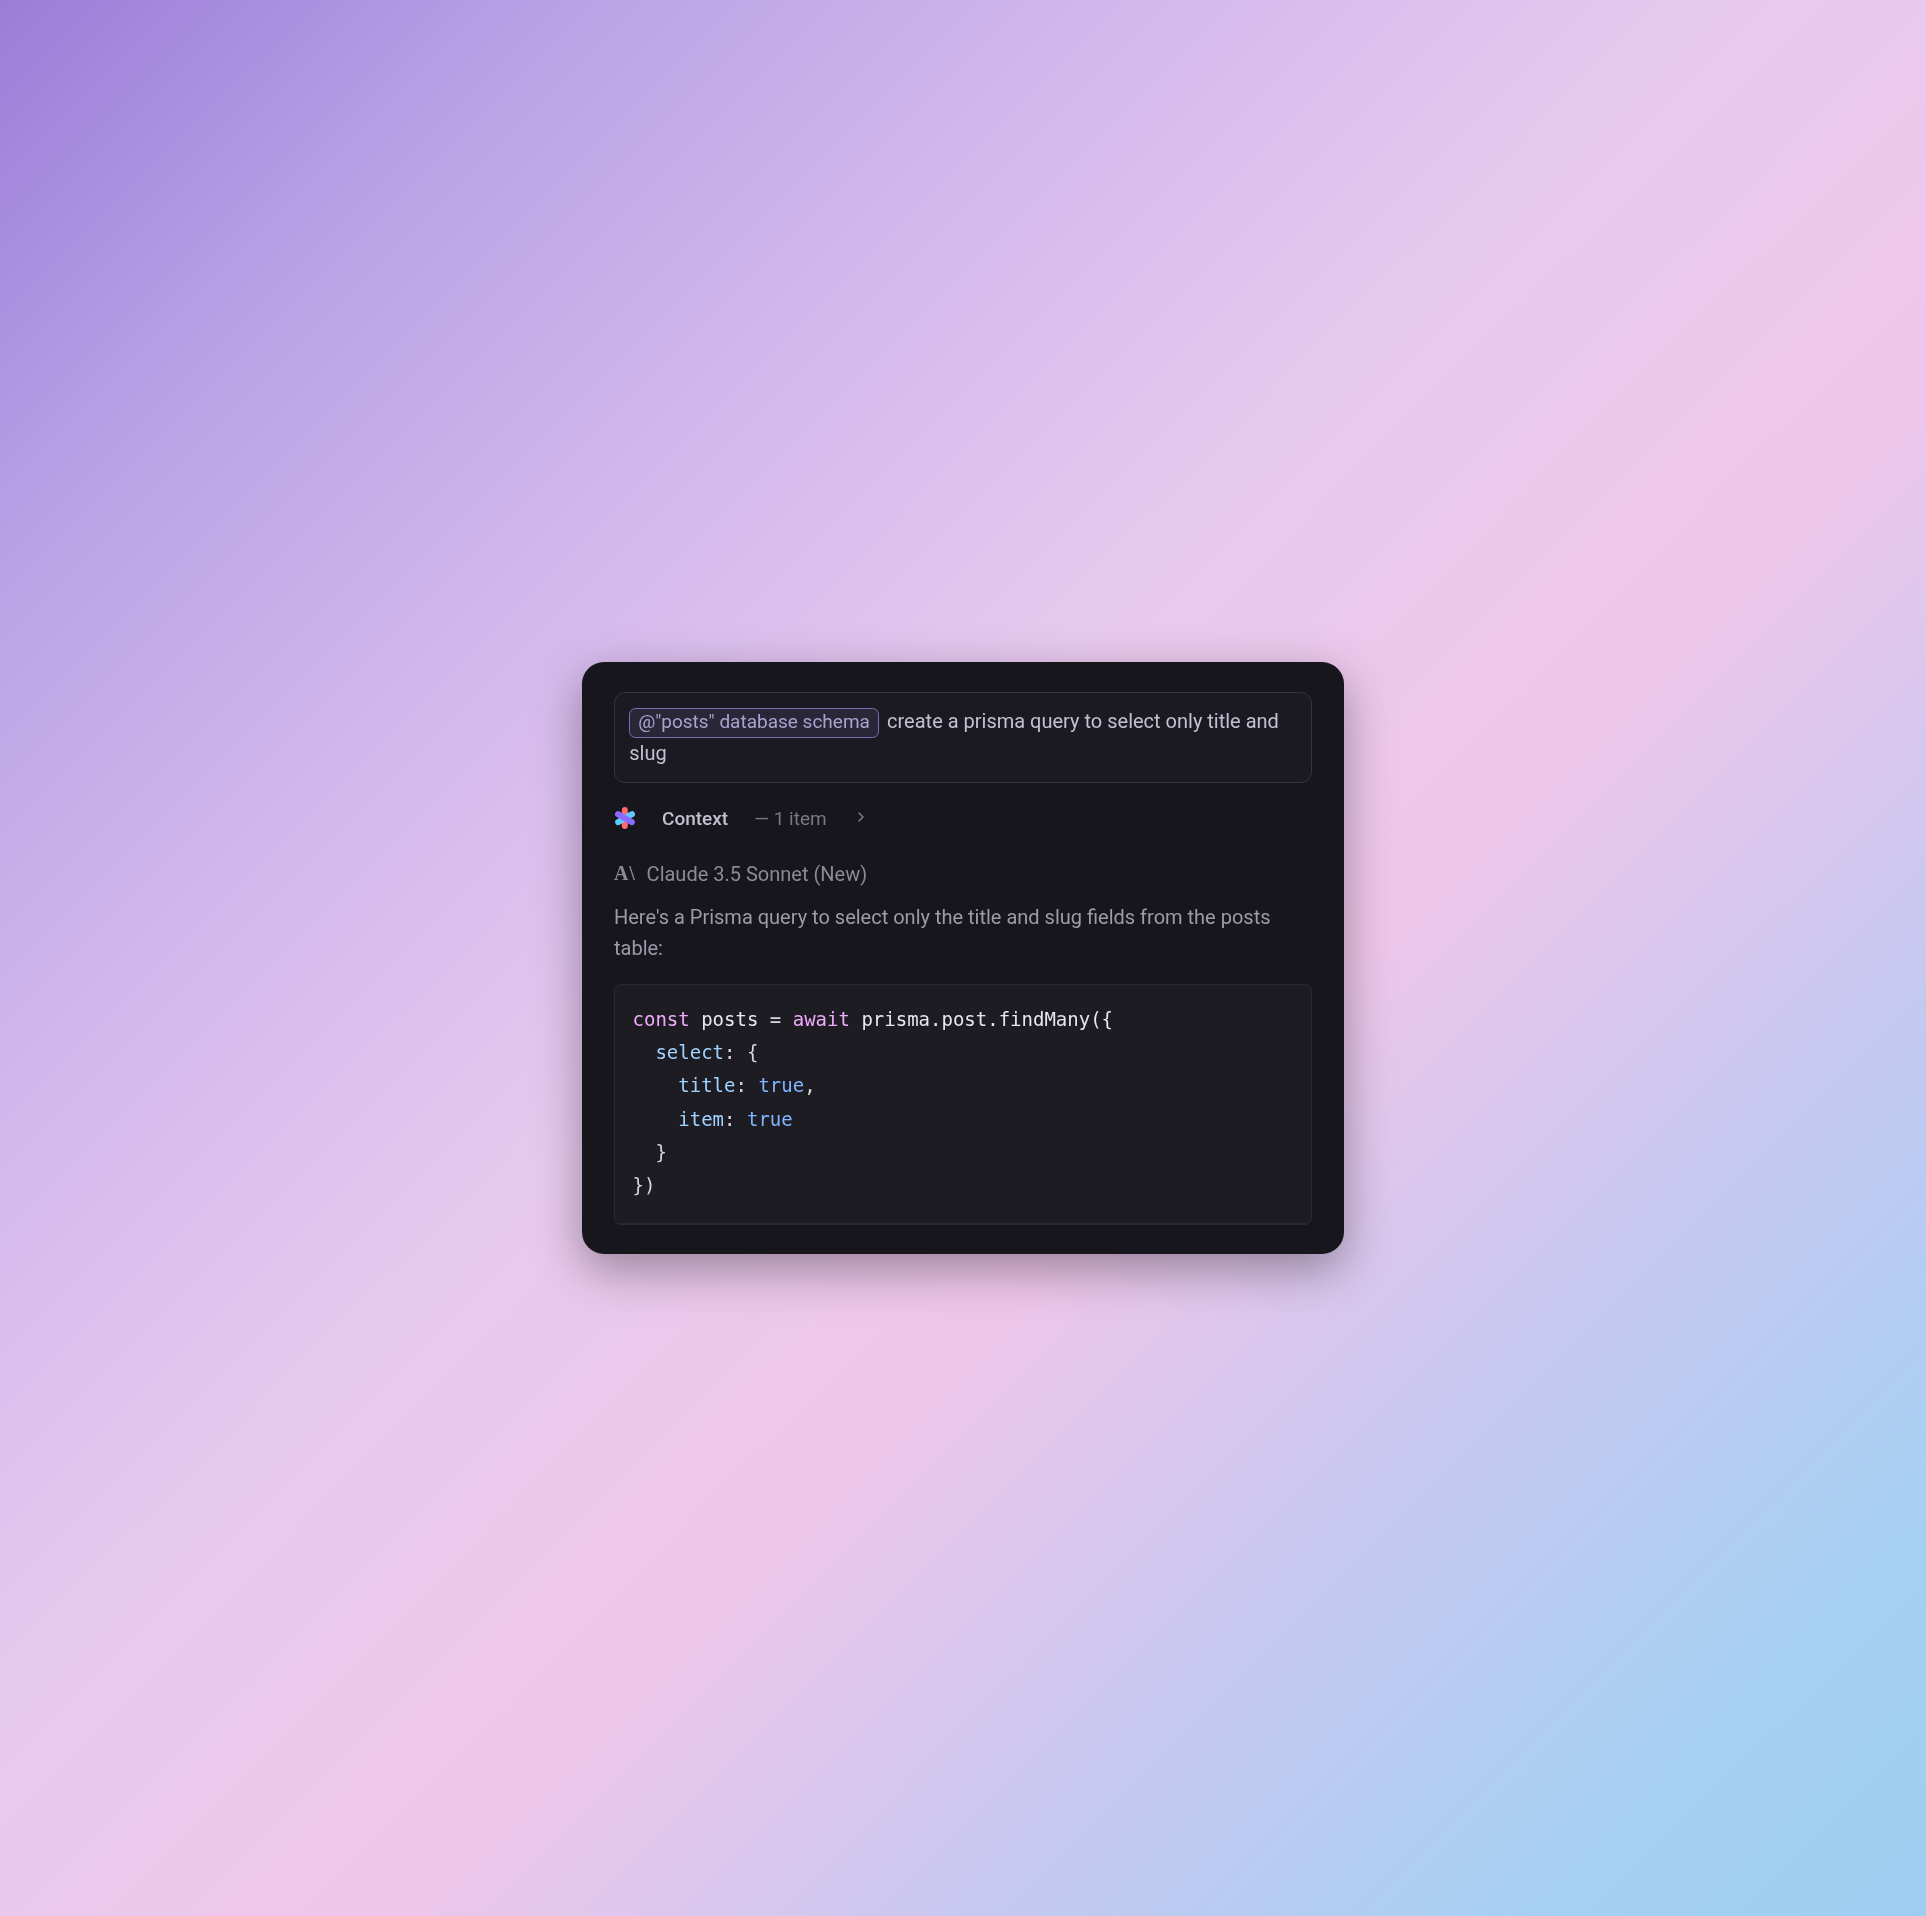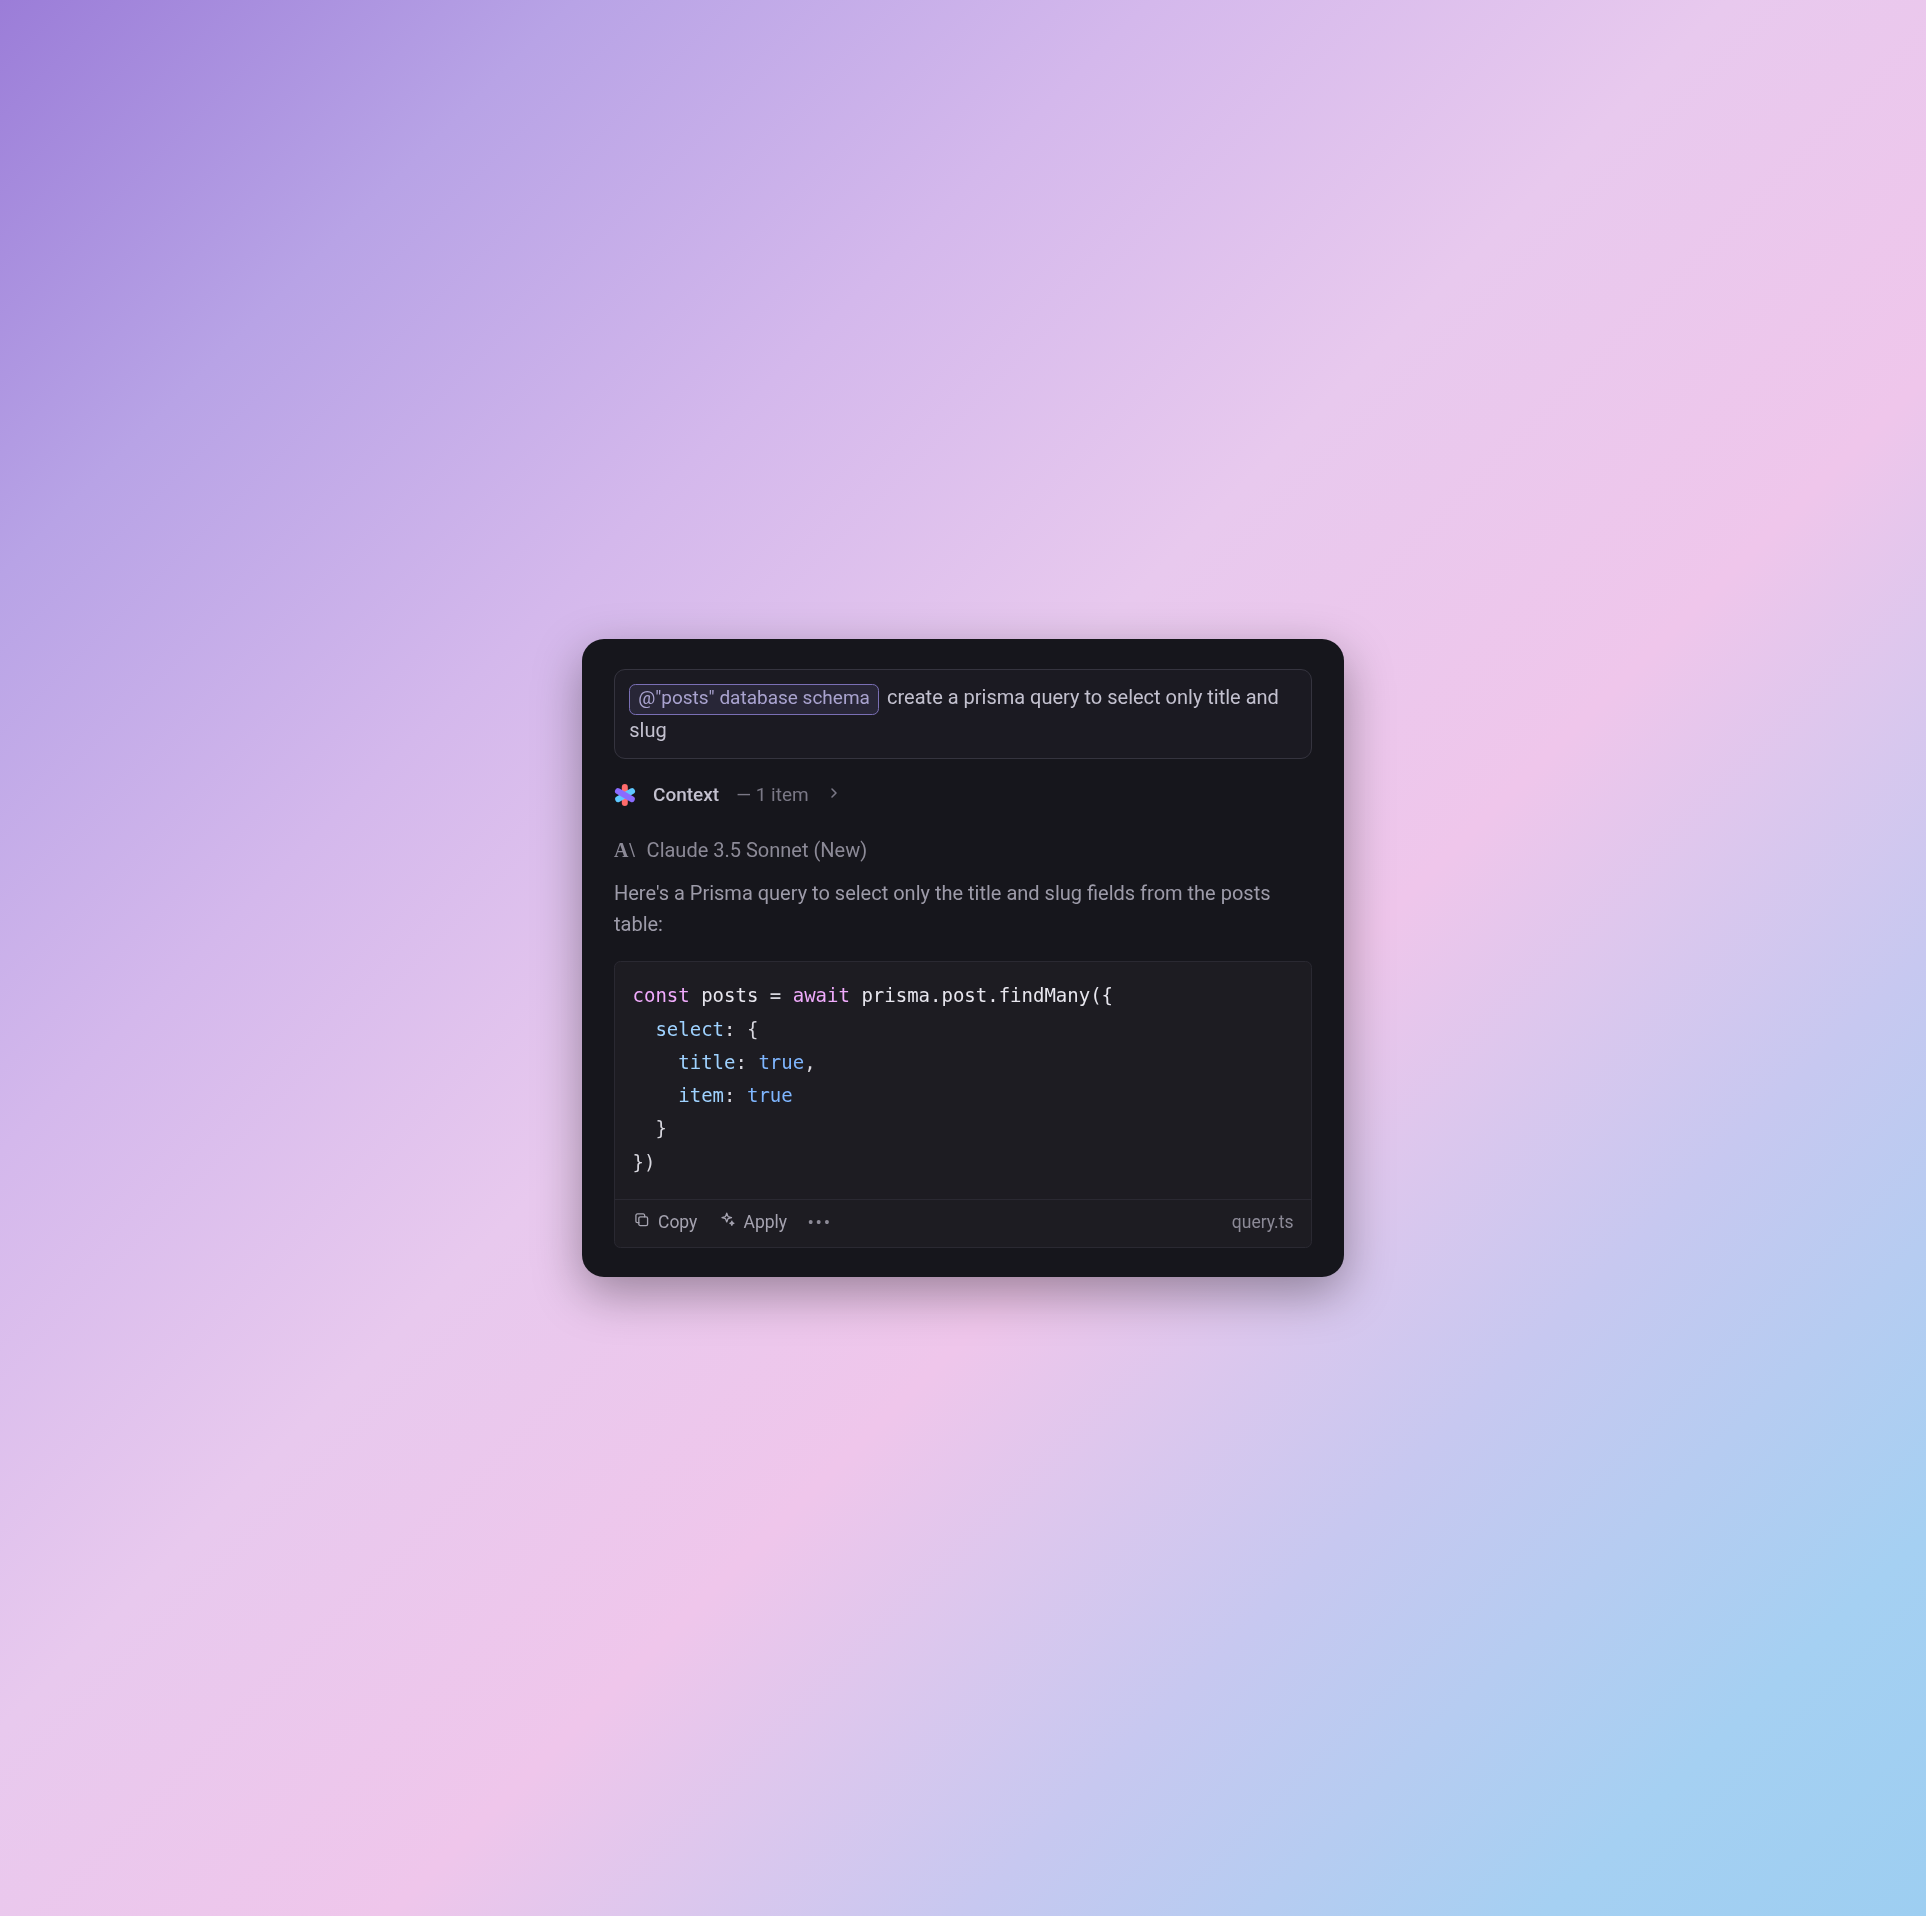--- a/index.html
+++ b/index.html
@@ -76,21 +76,21 @@
     font-size: 19px;
     line-height: 1.4;
     vertical-align: baseline;
     margin-right: 3.2px;
   }
   .prompt-text { color: #c3c1cf; }
 
   .context-row {
     display: flex;
     align-items: center;
-    gap: 17px;
+    gap: 26px;
     font-size: 19px;
     color: #8c8a97;
     margin-bottom: 32px;
     cursor: pointer;
   }
   .asterisk-icon {
     width: 22px; height: 22px;
     position: relative;
     display: inline-block;
   }
@@ -220,41 +220,17 @@
   <div class="response-text">Here's a Prisma query to select only the title and slug fields from the posts table:</div>
 
   <div class="code-card">
     <div class="code-body"><span class="tok-kw">const</span> <span class="tok-id">posts</span> <span class="tok-punc">=</span> <span class="tok-kw">await</span> <span class="tok-id">prisma.post.findMany({</span>
   <span class="tok-prop">select</span><span class="tok-punc">:</span> <span class="tok-punc">{</span>
     <span class="tok-prop">title</span><span class="tok-punc">:</span> <span class="tok-bool">true</span><span class="tok-punc">,</span>
     <span class="tok-prop">item</span><span class="tok-punc">:</span> <span class="tok-bool">true</span>
   <span class="tok-punc">}</span>
 <span class="tok-punc">})</span></div>
 
-    <div class="code-footer">
-      <div class="footer-actions">
-        <span class="footer-btn">
-          <span>
-            <svg viewBox="0 0 24 24" fill="none" stroke="currentColor" stroke-width="1.8" stroke-linecap="round" stroke-linejoin="round">
-              <rect x="8" y="8" width="12" height="12" rx="2"></rect>
-              <path d="M16 8V6a2 2 0 0 0-2-2H6a2 2 0 0 0-2 2v8a2 2 0 0 0 2 2h2"></path>
-            </svg>
-          </span>
-          <span>Copy</span>
-        </span>
-        <span class="footer-btn">
-          <span>
-            <svg viewBox="0 0 24 24" fill="none" stroke="currentColor" stroke-width="1.8" stroke-linecap="round" stroke-linejoin="round">
-              <path d="M12 3l1.8 4.7L18.5 9l-4.7 1.3L12 15l-1.8-4.7L5.5 9l4.7-1.3L12 3z"></path>
-              <path d="M19 14l.8 2 2 .8-2 .8-.8 2-.8-2-2-.8 2-.8.8-2z"></path>
-            </svg>
-          </span>
-          <span>Apply</span>
-        </span>
-        <span class="more-dots">•••</span>
-      </div>
-      <div class="filename">query.ts</div>
-    </div>
   </div>
 
   <div class="bottom-space"></div>
 </div>
 
 
 </body></html>

